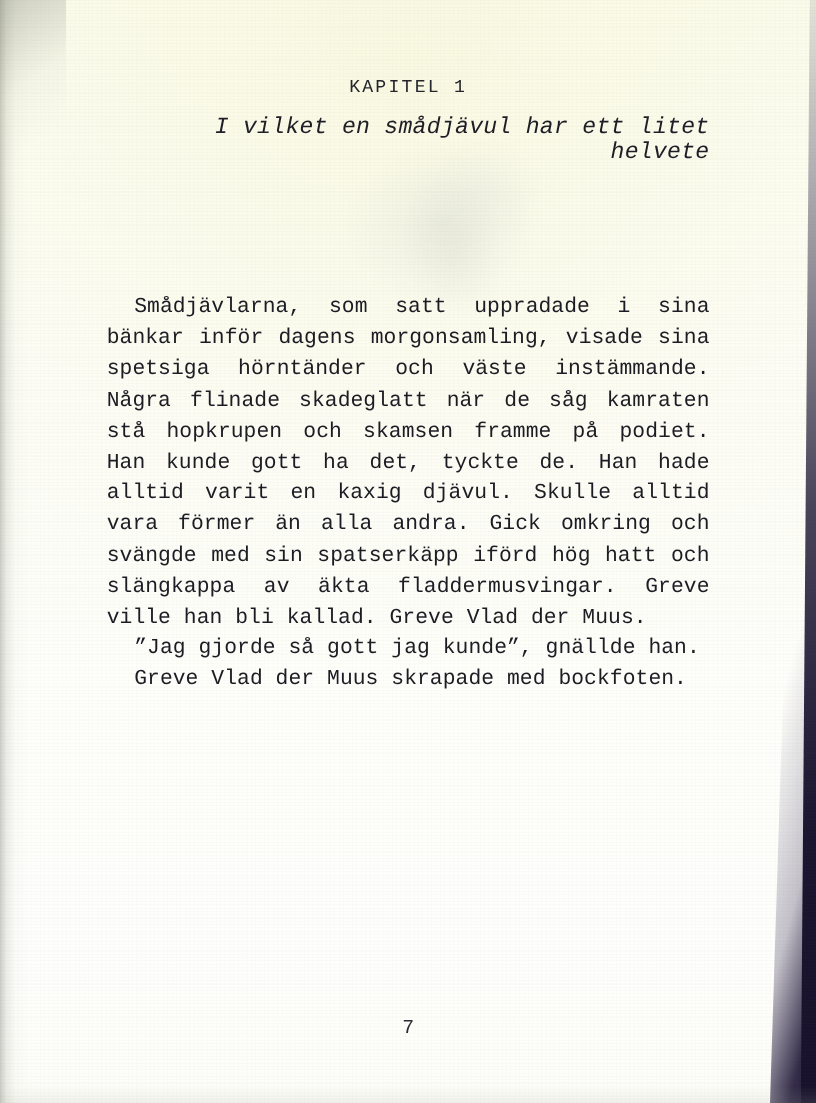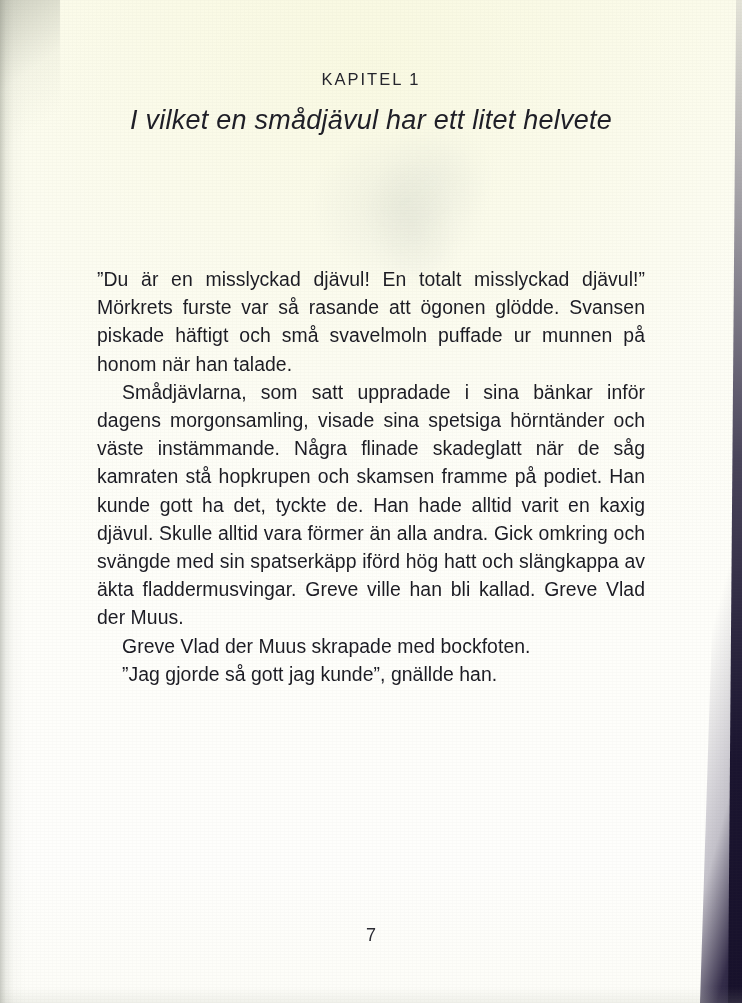--- a/index.html
+++ b/index.html
@@ -8,21 +8,21 @@
     padding: 0;
     background: #ffffff;
   }
 
   .page {
     position: relative;
     width: 742px;
     height: 1003px;
     overflow: hidden;
     background: #c4b5fd;
-    font-family: Liberation Sans, sans-serif;
+    font-family: Liberation Mono, monospace;
     color: #1b1b22;
     -webkit-font-smoothing: antialiased;
   }
 
   
   .paper-base {
     position: absolute;
     inset: 0;
     background:
       linear-gradient(180deg,
@@ -145,23 +145,23 @@
     color: #24242c;
     font-variant: small-caps;
     text-transform: uppercase;
   }
 
   .chapter-title {
     position: absolute;
     top: 105px;
     left: 0;
     width: 548px;
-    text-align: center;
+    text-align: right;
     font-style: italic;
-    font-size: 27px;
+    font-size: 21px;
     letter-spacing: 0.25px;
     color: #1d1d26;
   }
 
   .body-block {
     position: absolute;
     top: 265px;
     left: 0;
     width: 548px;
   }
@@ -212,24 +212,23 @@
   <div class="showthrough"></div>
   <div class="showthrough-2"></div>
 
   <div class="content">
 
     <div class="chapter-label">KAPITEL 1</div>
 
     <div class="chapter-title">I vilket en smådjävul har ett litet helvete</div>
 
     <div class="body-block">
-      <p class="para">”Du är en misslyckad djävul! En totalt misslyckad djävul!” Mörkrets furste var så rasande att ögonen glödde. Svansen piskade häftigt och små svavelmoln puffade ur munnen på honom när han talade.</p>
       <p class="para indent">Smådjävlarna, som satt uppradade i sina bänkar inför dagens morgonsamling, visade sina spetsiga hörntänder och väste instämmande. Några flinade skadeglatt när de såg kamraten stå hopkrupen och skamsen framme på podiet. Han kunde gott ha det, tyckte de. Han hade alltid varit en kaxig djävul. Skulle alltid vara förmer än alla andra. Gick omkring och svängde med sin spatserkäpp iförd hög hatt och slängkappa av äkta fladdermusvingar. Greve ville han bli kallad. Greve Vlad der Muus.</p>
+      <p class="para indent">”Jag gjorde så gott jag kunde”, gnällde han.</p>
       <p class="para indent">Greve Vlad der Muus skrapade med bockfoten.</p>
-      <p class="para indent">”Jag gjorde så gott jag kunde”, gnällde han.</p>
     </div>
 
     <div class="folio">7</div>
 
   </div>
 
   <div class="edge-left"></div>
   <div class="edge-left-top"></div>
   <div class="edge-right"></div>
   <div class="edge-right-strip"></div>

